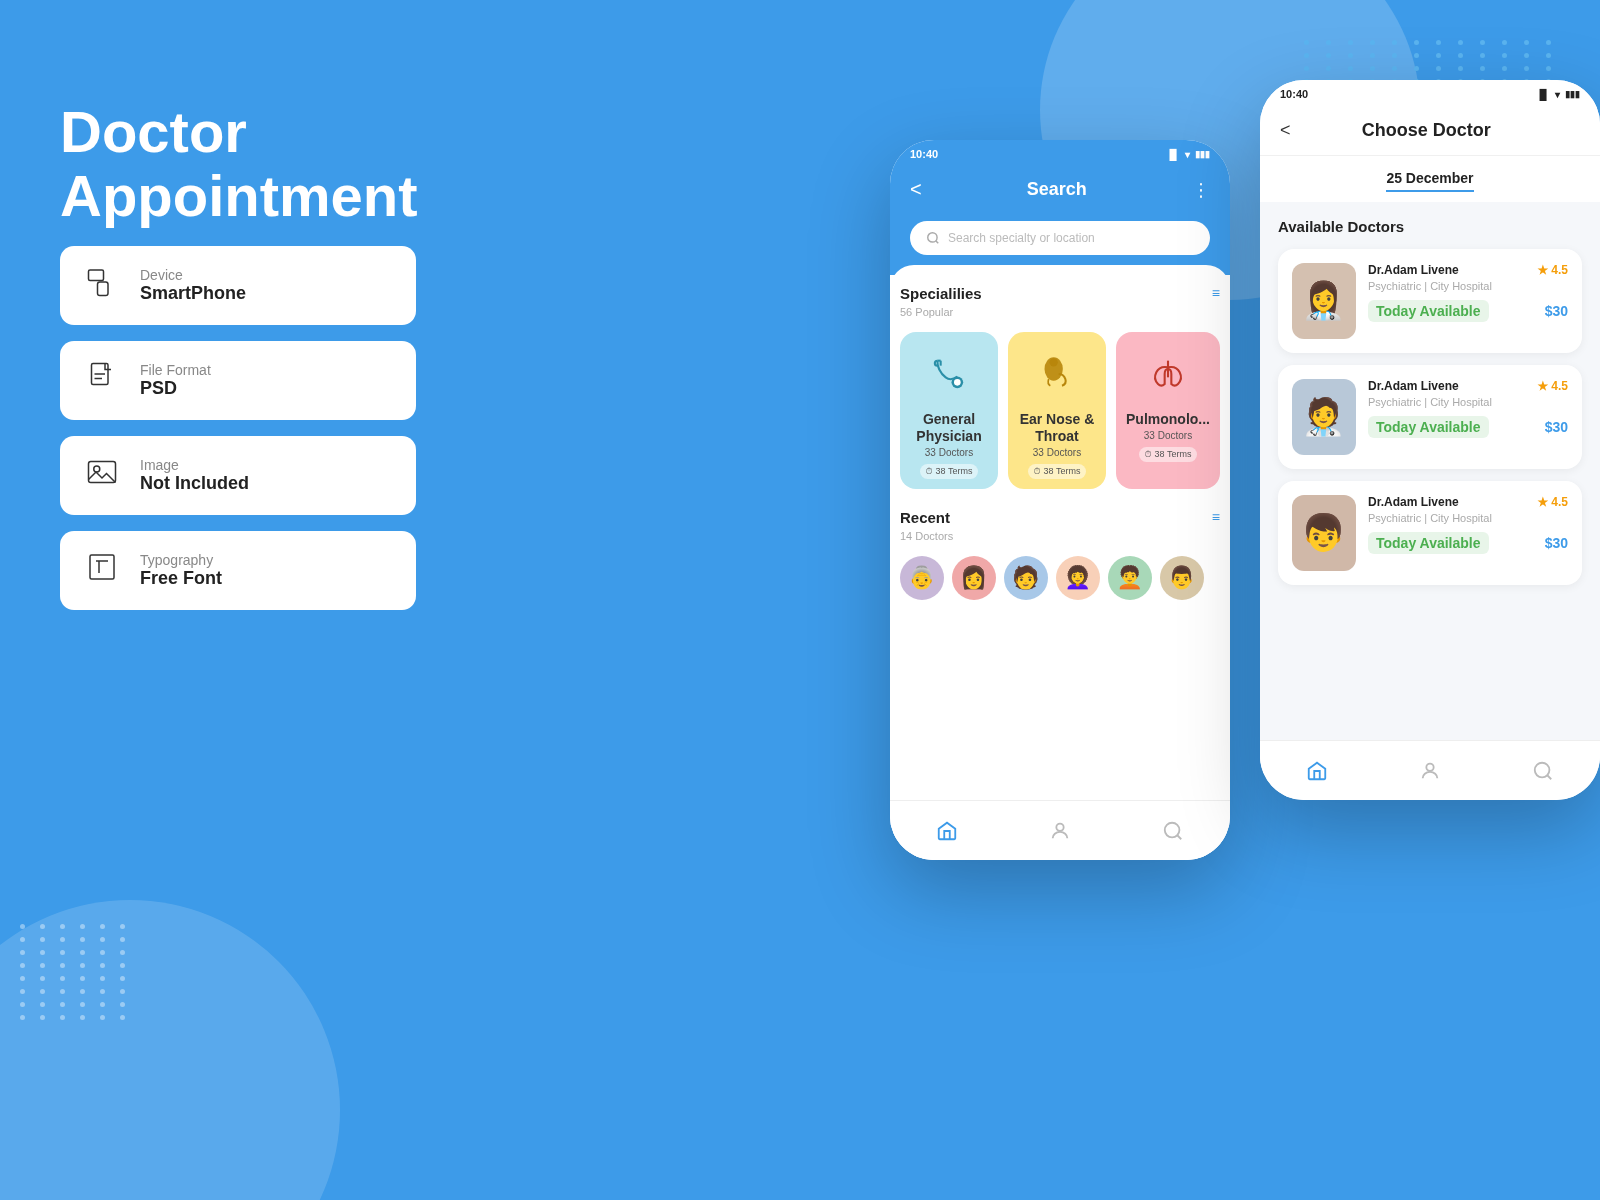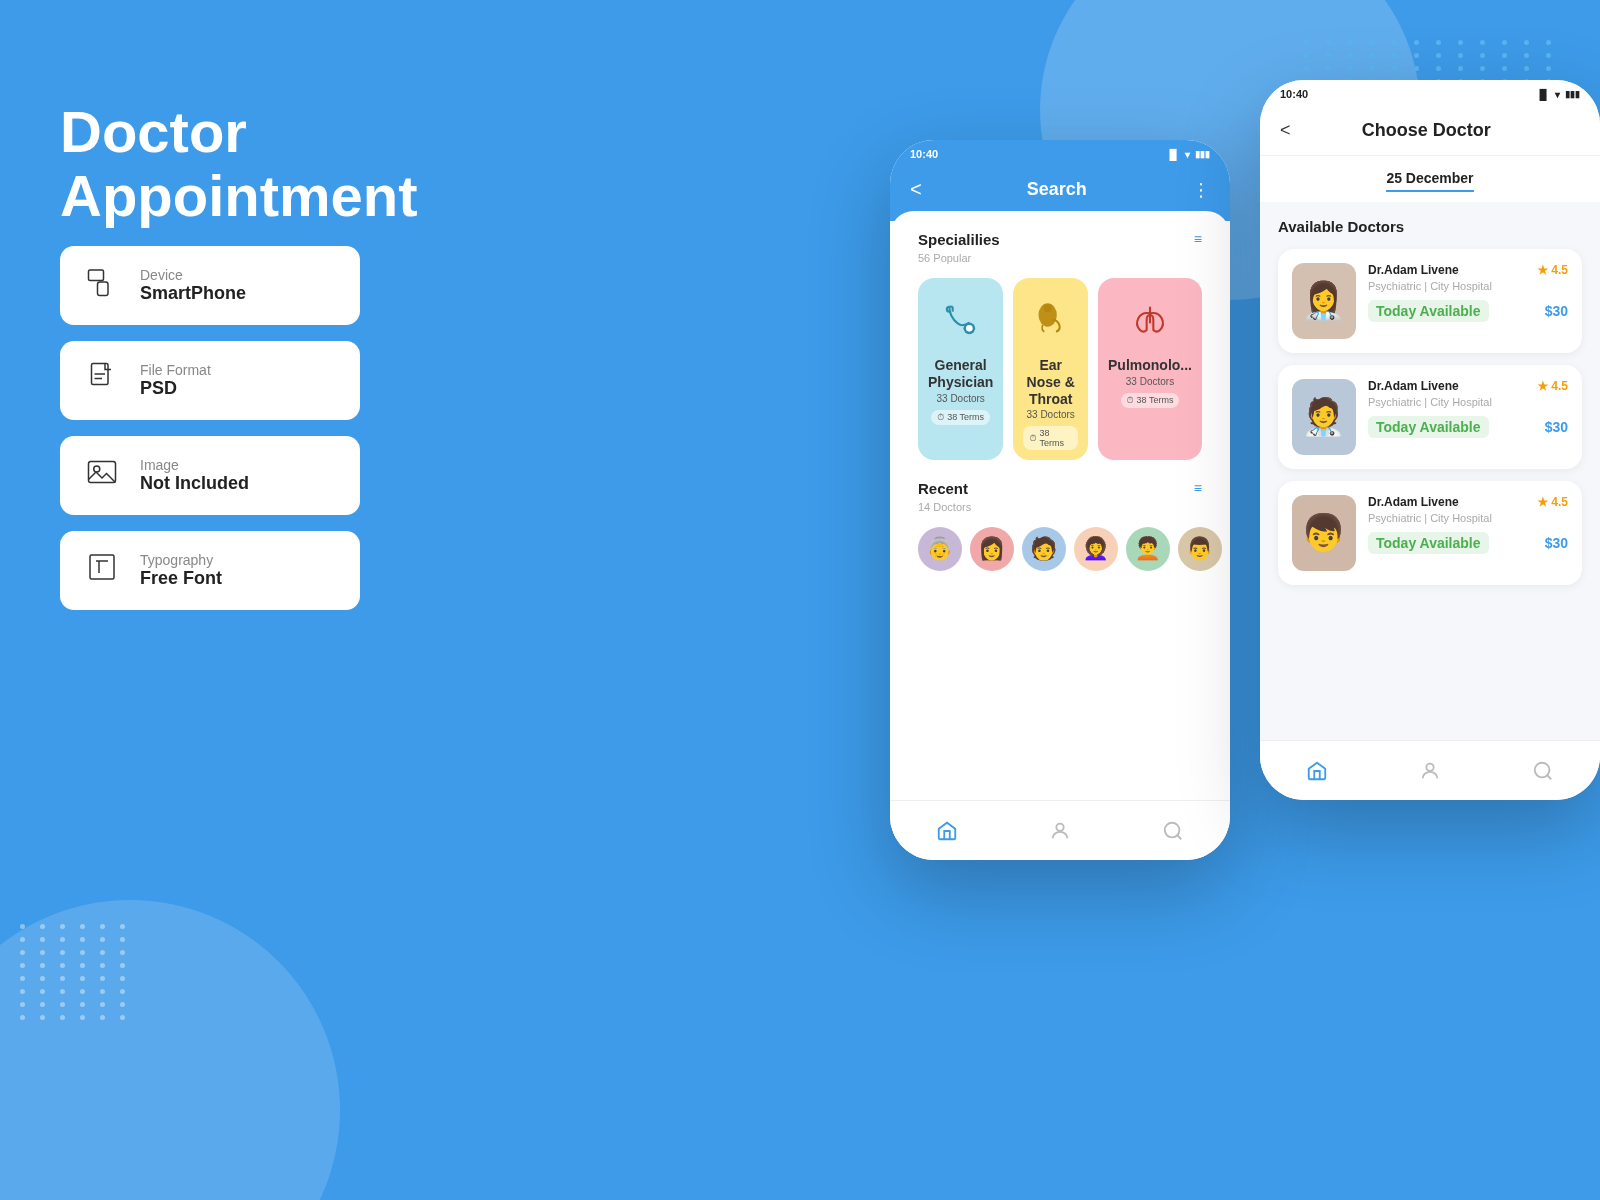--- a/index.html
+++ b/index.html
@@ -87,21 +87,21 @@
     }
 
     .info-card {
       background: white;
       border-radius: 14px;
       padding: 18px 22px;
       margin-bottom: 16px;
       display: flex;
       align-items: center;
       gap: 18px;
-      width: 300px;
+      width: 356px;
     }
     .info-card-icon {
       font-size: 28px;
       color: #333;
       min-width: 40px;
       text-align: center;
     }
     .info-card-text .label {
       font-size: 14px;
       color: #888;
@@ -205,21 +205,21 @@
       gap: 8px;
       font-size: 13px;
       color: #bbb;
     }
     .search-bar svg { flex-shrink: 0; }
 
     .phone-scroll {
       background: white;
       border-radius: 24px 24px 0 0;
       margin-top: -10px;
-      padding: 20px 28px;
+      padding: 20px 10px;
       height: calc(100% + 10px);
     }
 
     .section-header {
       display: flex;
       justify-content: space-between;
       align-items: flex-start;
       margin-bottom: 4px;
     }
     .section-title {
@@ -688,20 +688,29 @@
         <span style="font-size:9px">▮▮▮</span>
       </div>
     </div>
 
     <div class="search-header">
       <span class="back-btn">&lt;</span>
       <span class="search-header-title">Search</span>
       <span class="dots-btn">⋮</span>
     </div>
 
+    <div class="search-bar-wrap">
+      <div class="search-bar">
+        <svg width="14" height="14" viewBox="0 0 24 24" fill="none" stroke="#aaa" stroke-width="2.5">
+          <circle cx="11" cy="11" r="8"></circle>
+            <line x1="21" y1="21" x2="16.65" y2="16.65"></line>
+        </svg>
+        <span style="color:#bbb;font-size:12px;">Search specialty or location</span>
+      </div>
+    </div>
 
     <div class="phone-scroll">
 
       <div class="section-header">
         <span class="section-title">Specialilies</span>
         <span class="filter-icon">≡</span>
       </div>
       <div class="section-subtitle">56 Popular</div>
 
       <div class="specialty-cards">

